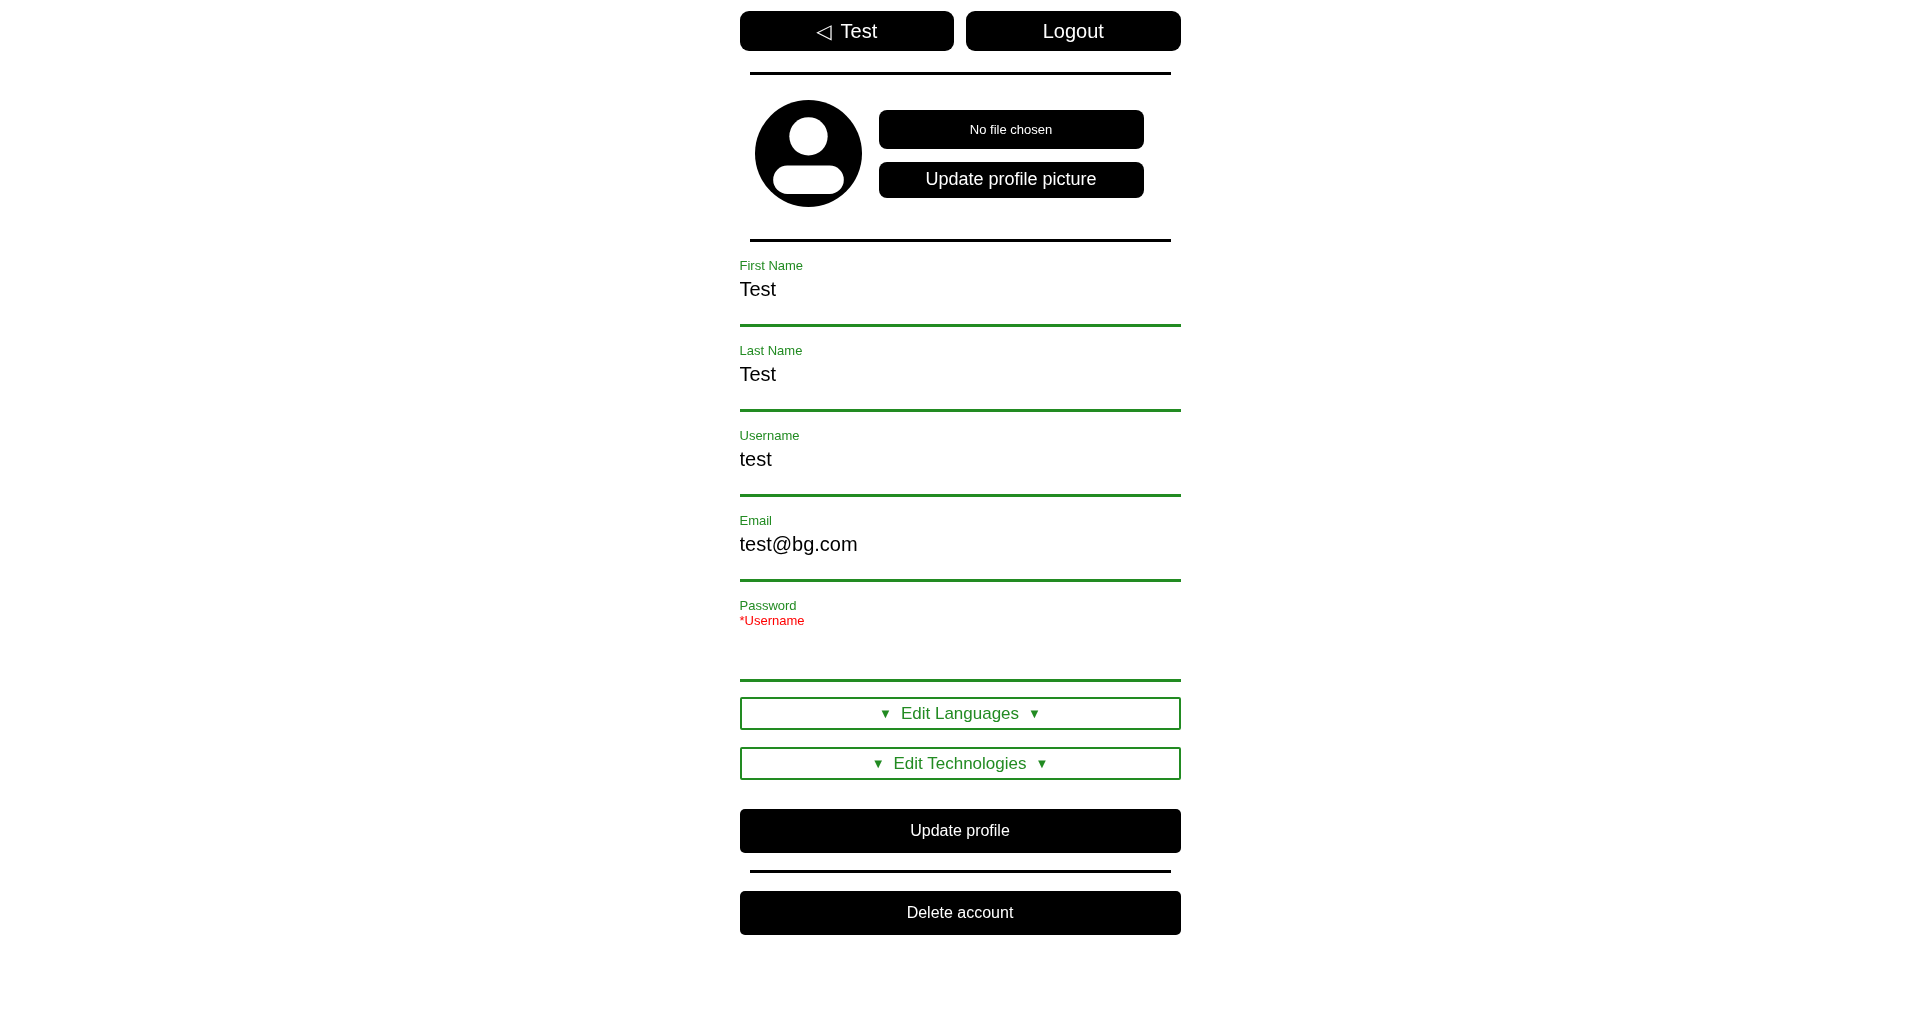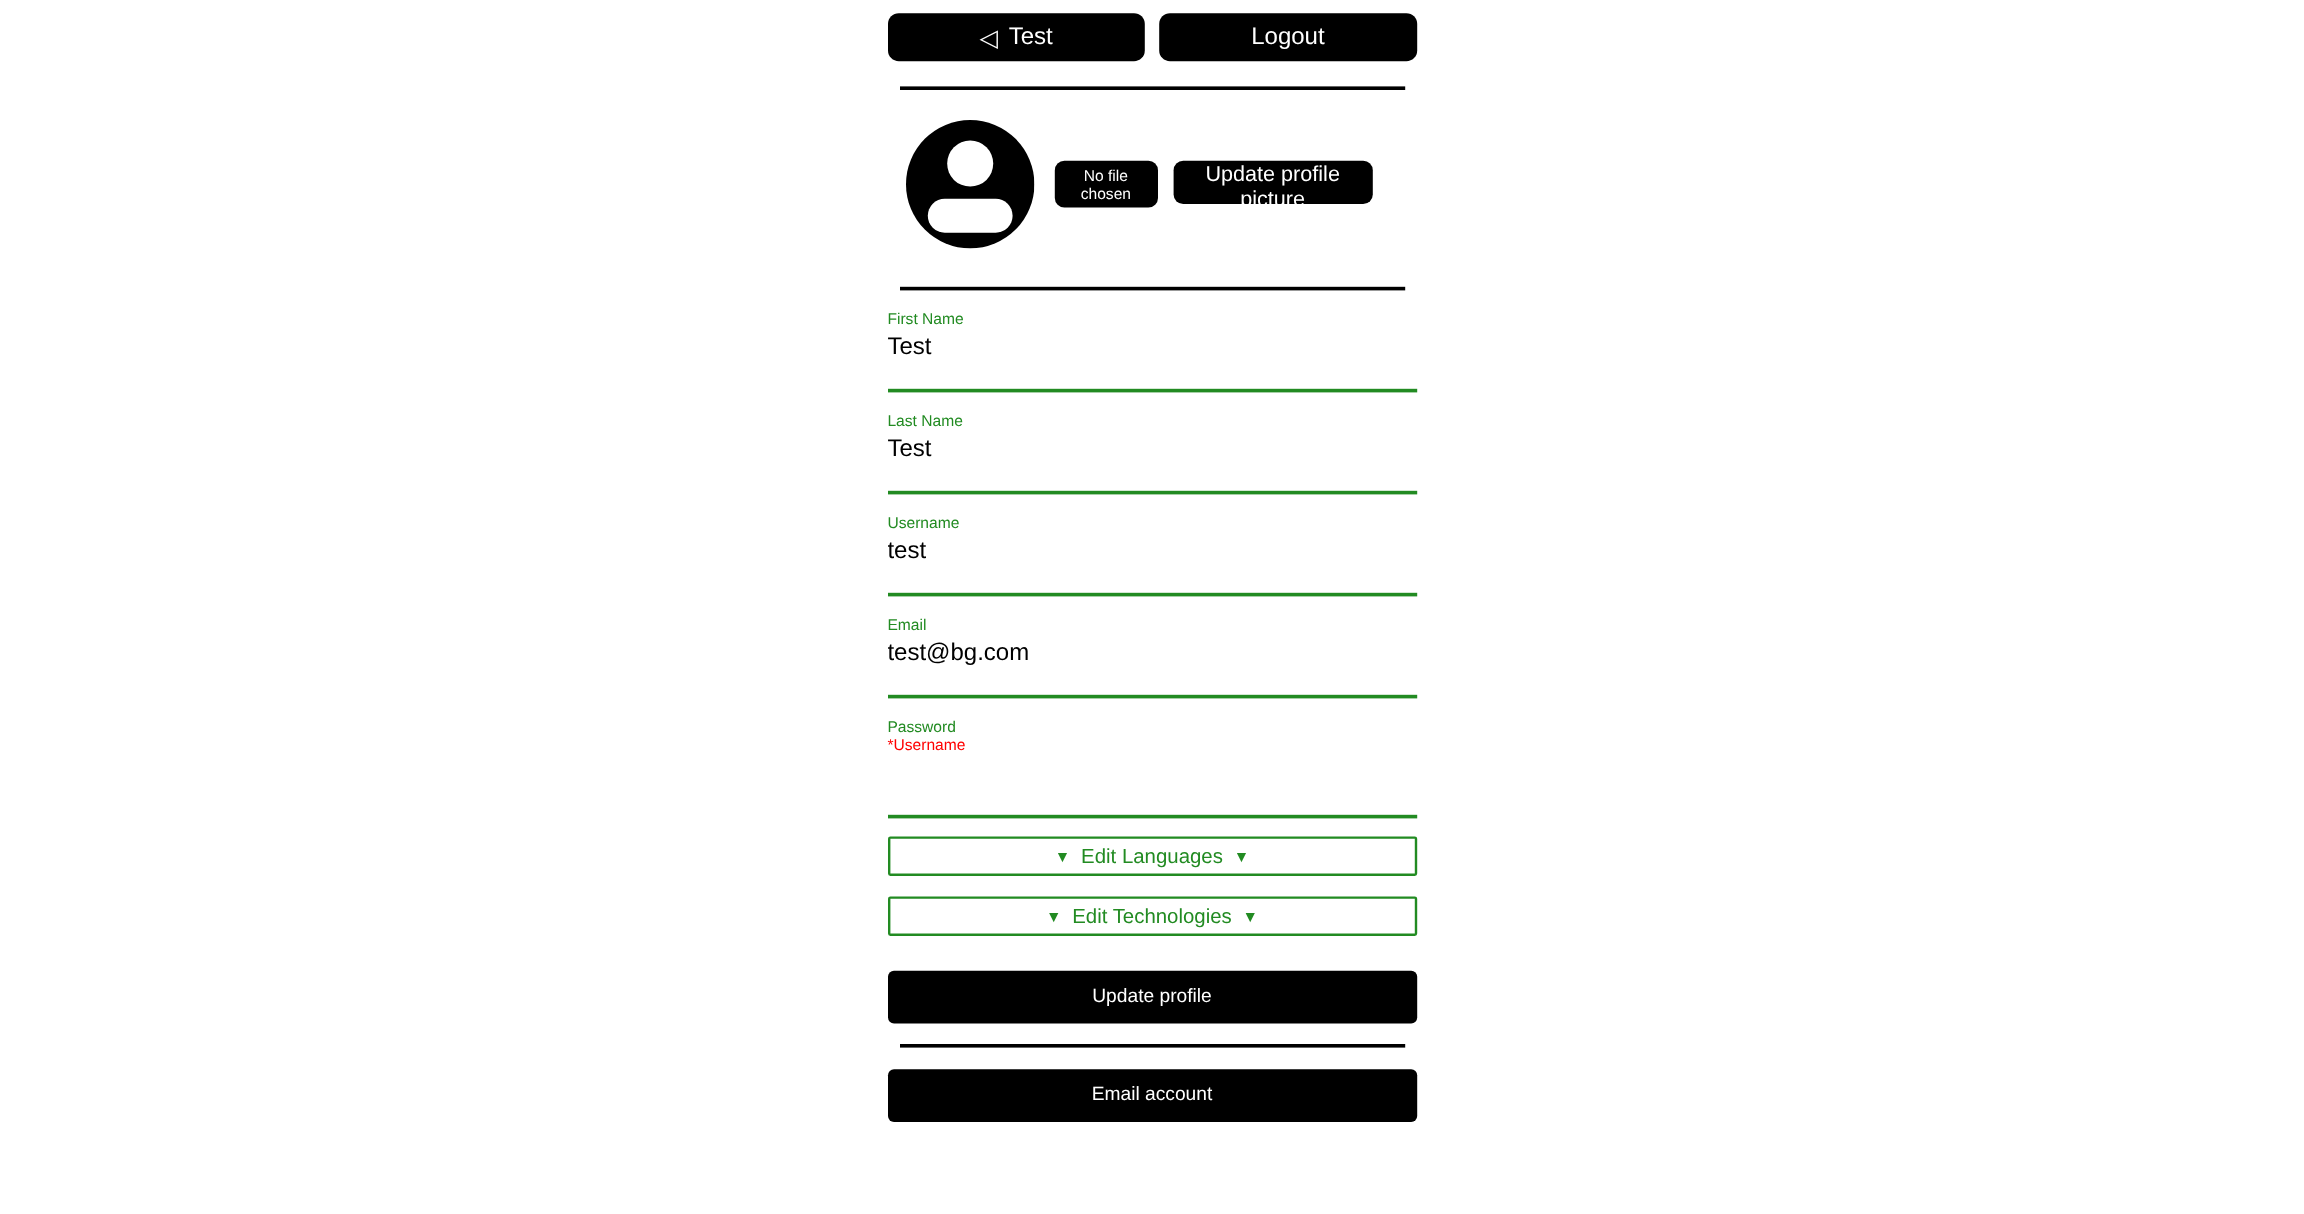--- a/index.html
+++ b/index.html
@@ -20,21 +20,21 @@
     display: flex; align-items: center; justify-content: center; gap: 9px;
   }
 
   hr.divider { border: none; height: 3px; background: #000000; }
   .d1 { margin: 21px 10px 25px; }
   .d2 { margin: 32px 10px 0; }
   .d3 { margin: 17px 10px 18px; }
 
   .avatar-row { display: flex; align-items: center; padding-left: 15px; gap: 17px; }
   .avatar { width: 107px; height: 107px; flex: none; }
-  .pic-buttons { display: flex; flex-direction: row; gap: 13px; width: 265px; }
+  .pic-buttons { display: flex; flex-direction: column; gap: 13px; width: 265px; }
   .file-btn { height: 39px; font-size: 13px; border-radius: 8px; }
   .update-pic-btn { height: 36px; font-size: 18px; border-radius: 8px; }
 
   .field { margin-top: 16px; border-bottom: 3px solid #228B22; padding-bottom: 23px; }
   .label-row { display: flex; justify-content: flex-end; align-items: baseline; flex-direction: column; }
   .f-label { color: #228B22; font-size: 13px; line-height: 15px; display: block; }
   .required { color: #ff0000; font-size: 13px; line-height: 15px; }
   .f-input {
     display: block; width: 100%; border: none; outline: none; background: transparent;
     font-family: inherit; font-size: 20px; color: #000000;
@@ -126,15 +126,15 @@
       <span class="tri">▼</span>
       <span>Edit Technologies</span>
       <span class="tri">▼</span>
     </button>
 
     <button type="button" class="btn blk update-btn">Update profile</button>
   </form>
 
   <hr class="divider d3">
 
-  <button type="button" class="btn blk delete-btn">Email account</button>
+  <button type="button" class="btn blk delete-btn">Delete account</button>
 
 </div>
 
 </body></html>

